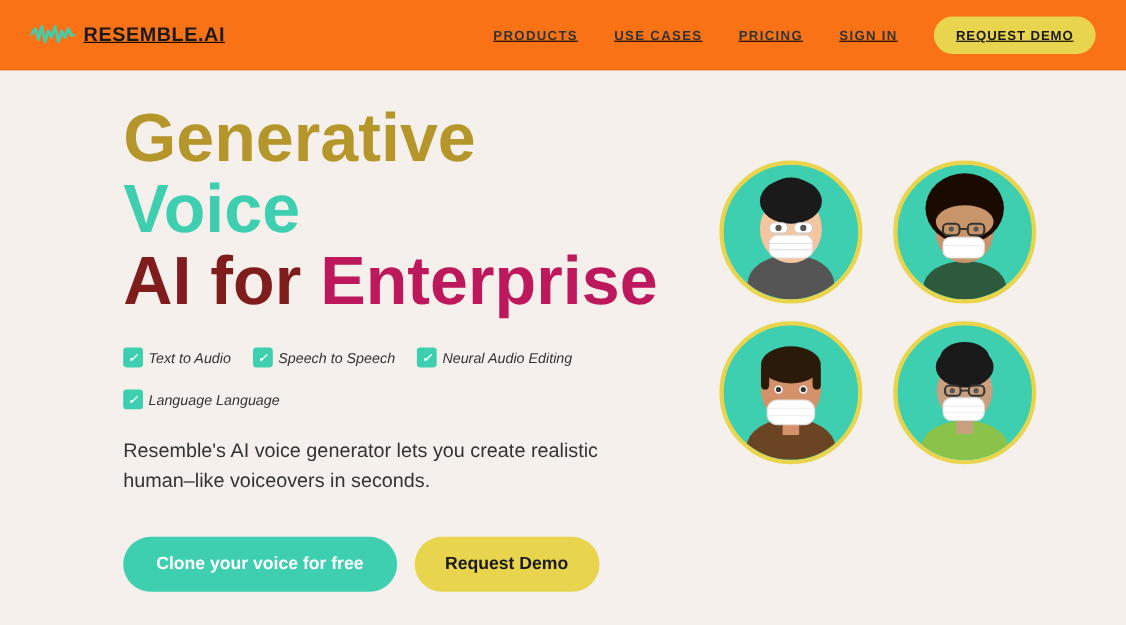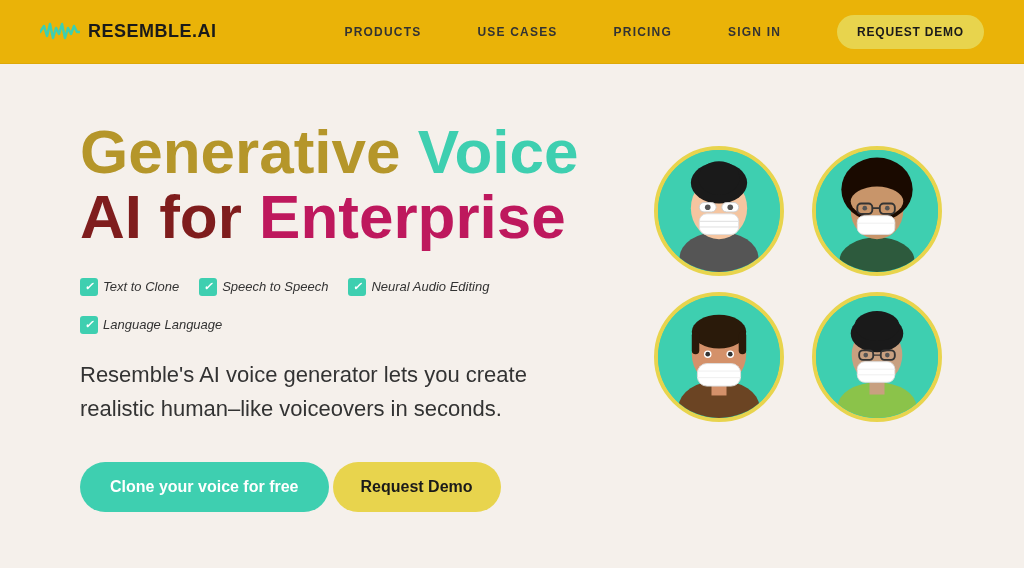--- a/index.html
+++ b/index.html
@@ -9,44 +9,45 @@
       width: 1024px;
       height: 568px;
       overflow: hidden;
     }
 
     
     nav {
       display: flex;
       align-items: center;
       justify-content: space-between;
-      padding: 0 40px;
+      padding: 0 28px;
       height: 64px;
-      background: #eab308;
+      background: #f97316;
       border-bottom: 1px solid rgba(0,0,0,0.05);
+      text-decoration: underline;
     }
     .nav-logo {
       display: flex;
       align-items: center;
       gap: 8px;
     }
     .logo-wave {
       width: 40px;
       height: 24px;
     }
     .logo-text {
       font-size: 18px;
       font-weight: 700;
       color: #1a1a1a;
       letter-spacing: 0.5px;
     }
     .nav-links {
       display: flex;
       align-items: center;
-      gap: 56px;
+      gap: 33px;
     }
     .nav-link {
       font-size: 12px;
       font-weight: 600;
       letter-spacing: 1.2px;
       color: #333;
       text-decoration: none;
       text-transform: uppercase;
     }
     .btn-request-demo {
@@ -62,20 +63,21 @@
       cursor: pointer;
     }
 
     
     .hero {
       display: flex;
       align-items: center;
       padding: 40px 60px 41px 80px;
       height: calc(568px - 64px);
       gap: 40px;
+      margin-left: 32px;
     }
 
     .hero-left {
       flex: 1;
       max-width: 580px;
     }
 
     .hero-title {
       font-size: 62px;
       font-weight: 900;
@@ -110,30 +112,30 @@
       display: flex;
       align-items: center;
       justify-content: center;
       color: white;
       font-size: 11px;
       font-weight: bold;
       flex-shrink: 0;
     }
 
     .hero-description {
-      font-size: 22px;
+      font-size: 18px;
       color: #333;
       line-height: 1.55;
       margin-bottom: 36px;
       max-width: 460px;
     }
 
     .hero-buttons {
       display: flex;
-      gap: 4px;
+      gap: 16px;
       align-items: center;
     }
     .btn-clone {
       background: #3ecfb0;
       color: white;
       border: none;
       border-radius: 30px;
       padding: 16px 30px;
       font-size: 16px;
       font-weight: 600;
@@ -209,21 +211,21 @@
   <div class="hero-left">
 
     <h1 class="hero-title">
       <span class="title-generative">Generative </span><span class="title-voice">Voice</span><br>
       <span class="title-ai">AI for </span><span class="title-enterprise">Enterprise</span>
     </h1>
 
     <div class="feature-checks">
       <div class="feature-item">
         <div class="check-icon">✓</div>
-        <span>Text to Clone</span>
+        <span>Text to Audio</span>
       </div>
       <div class="feature-item">
         <div class="check-icon">✓</div>
         <span>Speech to Speech</span>
       </div>
       <div class="feature-item">
         <div class="check-icon">✓</div>
         <span>Neural Audio Editing</span>
       </div>
       <div class="feature-item">

